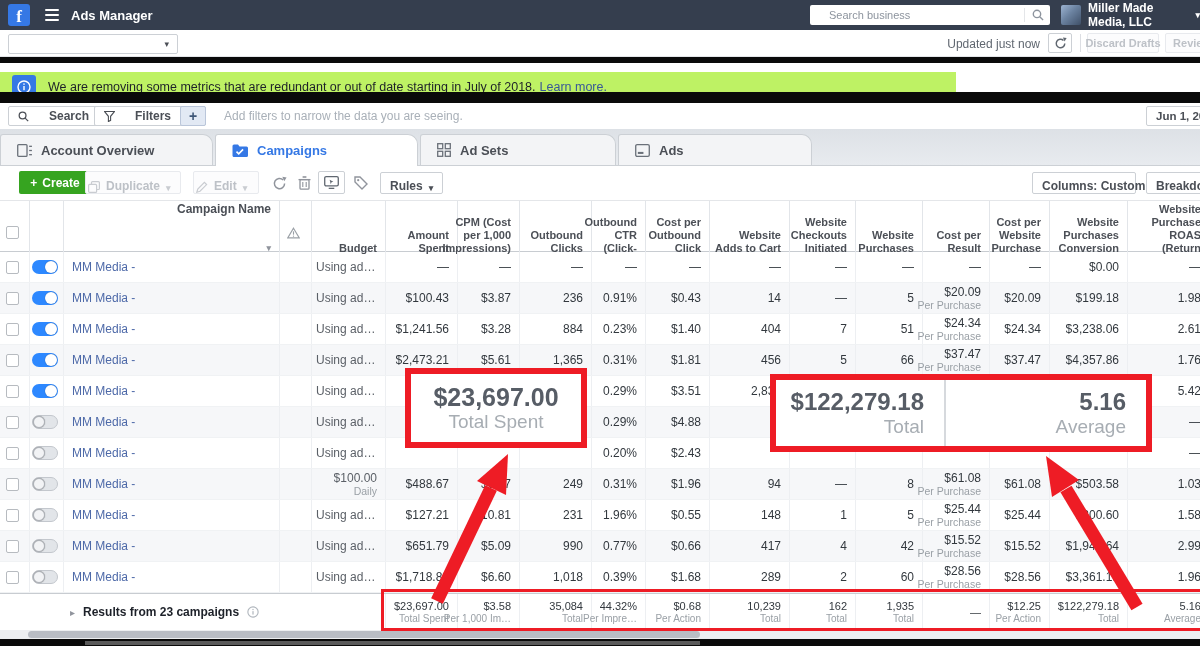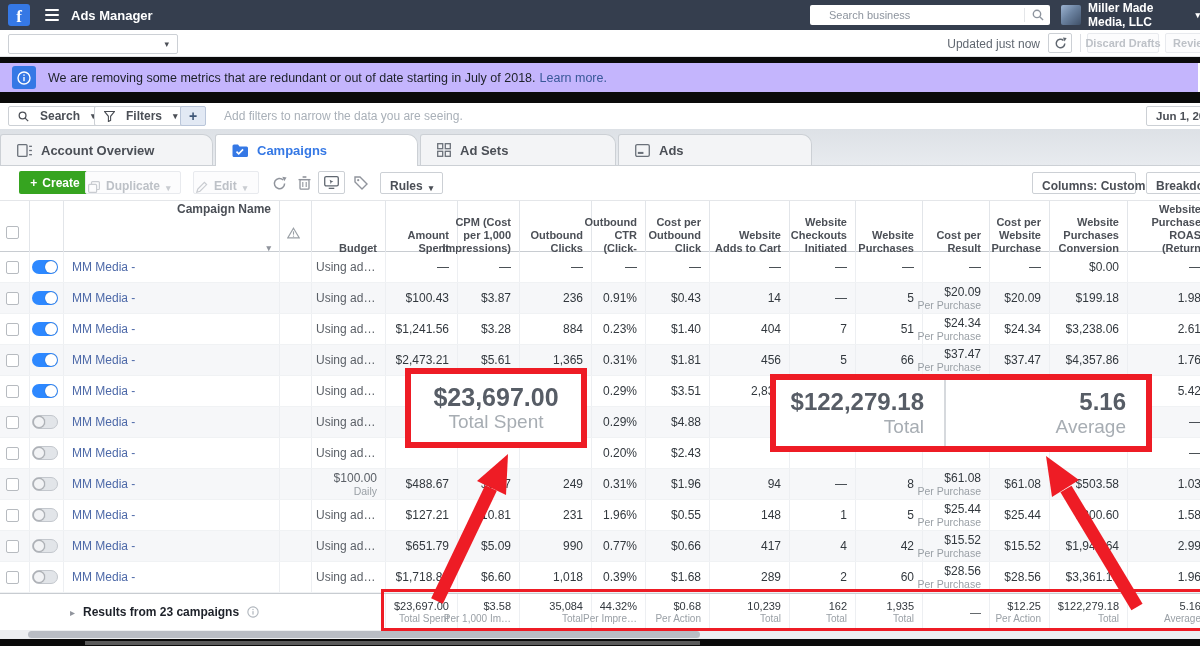--- a/index.html
+++ b/index.html
@@ -22,28 +22,28 @@
   .car.g{color:#4b4f56}
   
   .subbar{position:absolute;left:0;top:30px;width:1200px;height:27px;background:#fff;border-bottom:1px solid #e4e6e9;z-index:4}
   .acct-dd{position:absolute;left:8px;top:4px;width:170px;height:20px;border:1px solid #ccd0d5;border-radius:2px;background:#fff;display:flex;align-items:center;justify-content:flex-end;padding-right:8px;cursor:pointer}
   .updated{position:absolute;left:930px;top:7px;width:110px;text-align:right;font-size:12px;color:#606770}
   .refresh-btn{position:absolute;left:1048px;top:3px;width:24px;height:20px;border:1px solid #ccd0d5;border-radius:2px;background:#fff;display:flex;align-items:center;justify-content:center;cursor:pointer}
   .vdiv{position:absolute;left:1080px;top:4px;width:1px;height:18px;background:#dcdee3}
   .dbtn{position:absolute;top:3px;height:20px;border:1px solid #e8eaee;background:#fcfcfd;color:#bdc1c7;font-size:11px;font-weight:bold;border-radius:2px;display:flex;align-items:center;justify-content:center;white-space:nowrap;padding:0 0}
   
   .blackbar1{position:absolute;left:0;top:57px;width:1200px;height:6px;background:#0a0a0a}
-  .banner{position:absolute;left:0;top:63px;width:1198px;height:29px;background:#c4b5fd}
+  .banner{position:absolute;left:0;top:72px;width:956px;height:29px;background:#bef264}
   .banner-icon{position:absolute;left:12px;top:3px;width:24px;height:23px;background:#3578e5;border-radius:3px;display:flex;align-items:center;justify-content:center}
   .banner-text{position:absolute;left:48px;top:0;height:29px;display:flex;align-items:center;font-size:12.5px;color:#1d2129;gap:4px}
   .banner-text a{color:#385898;text-decoration:none;cursor:pointer}
   .blackbar2{position:absolute;left:0;top:92px;width:1200px;height:11px;background:#0a0a0a}
   
   .filterbar{position:absolute;left:0;top:103px;width:1200px;height:26px;background:#fff}
-  .fbtn{position:absolute;top:3px;height:20px;border:1px solid #ccd0d5;border-radius:2px;background:#fff;color:#4b4f56;font-size:12px;font-weight:bold;display:flex;align-items:center;gap:11px;padding:0 9px;cursor:pointer;white-space:nowrap}
+  .fbtn{position:absolute;top:3px;height:20px;border:1px solid #ccd0d5;border-radius:2px;background:#fff;color:#4b4f56;font-size:12px;font-weight:bold;display:flex;align-items:center;gap:20px;padding:0 9px;cursor:pointer;white-space:nowrap}
   .plus-btn{position:absolute;left:180px;top:3px;width:26px;height:20px;background:#e2e9f4;border:1px solid #bac6da;border-radius:2px;color:#3e5677;font-size:14px;font-weight:bold;display:flex;align-items:center;justify-content:center;cursor:pointer}
   .filter-ph{position:absolute;left:224px;top:0;height:26px;display:flex;align-items:center;font-size:12px;color:#a9b0b8}
   .date-btn{position:absolute;left:1146px;top:3px;width:74px;height:20px;border:1px solid #ccd0d5;border-radius:2px 0 0 2px;background:#fff;color:#4b4f56;font-size:11.5px;font-weight:bold;display:flex;align-items:center;padding-left:9px;cursor:pointer;white-space:nowrap}
   
   .tabstrip{position:absolute;left:0;top:129px;width:1200px;height:37px;background:linear-gradient(#dde1e6,#e8ebef);border-bottom:1px solid #ccd0d5}
   .tab{position:absolute;bottom:0;height:31px;display:flex;align-items:center;gap:9px;padding:0 16px;font-size:13px;font-weight:bold;border:1px solid #ccd0d5;border-bottom:0;border-radius:3px 10px 0 0;background:#f3f4f6;color:#4b4f56;cursor:pointer}
   .tab.active{background:#fff;color:#3578e5;height:32px;bottom:-1px;z-index:2}
   
   .toolbar{position:absolute;left:0;top:166px;width:1200px;height:34px;background:#fff}
   .create-btn{position:absolute;left:19px;top:5px;width:72px;height:23px;background:#36a420;border-radius:2px;color:#fff;font-size:12px;font-weight:bold;display:flex;align-items:center;justify-content:center;gap:5px;cursor:pointer}

